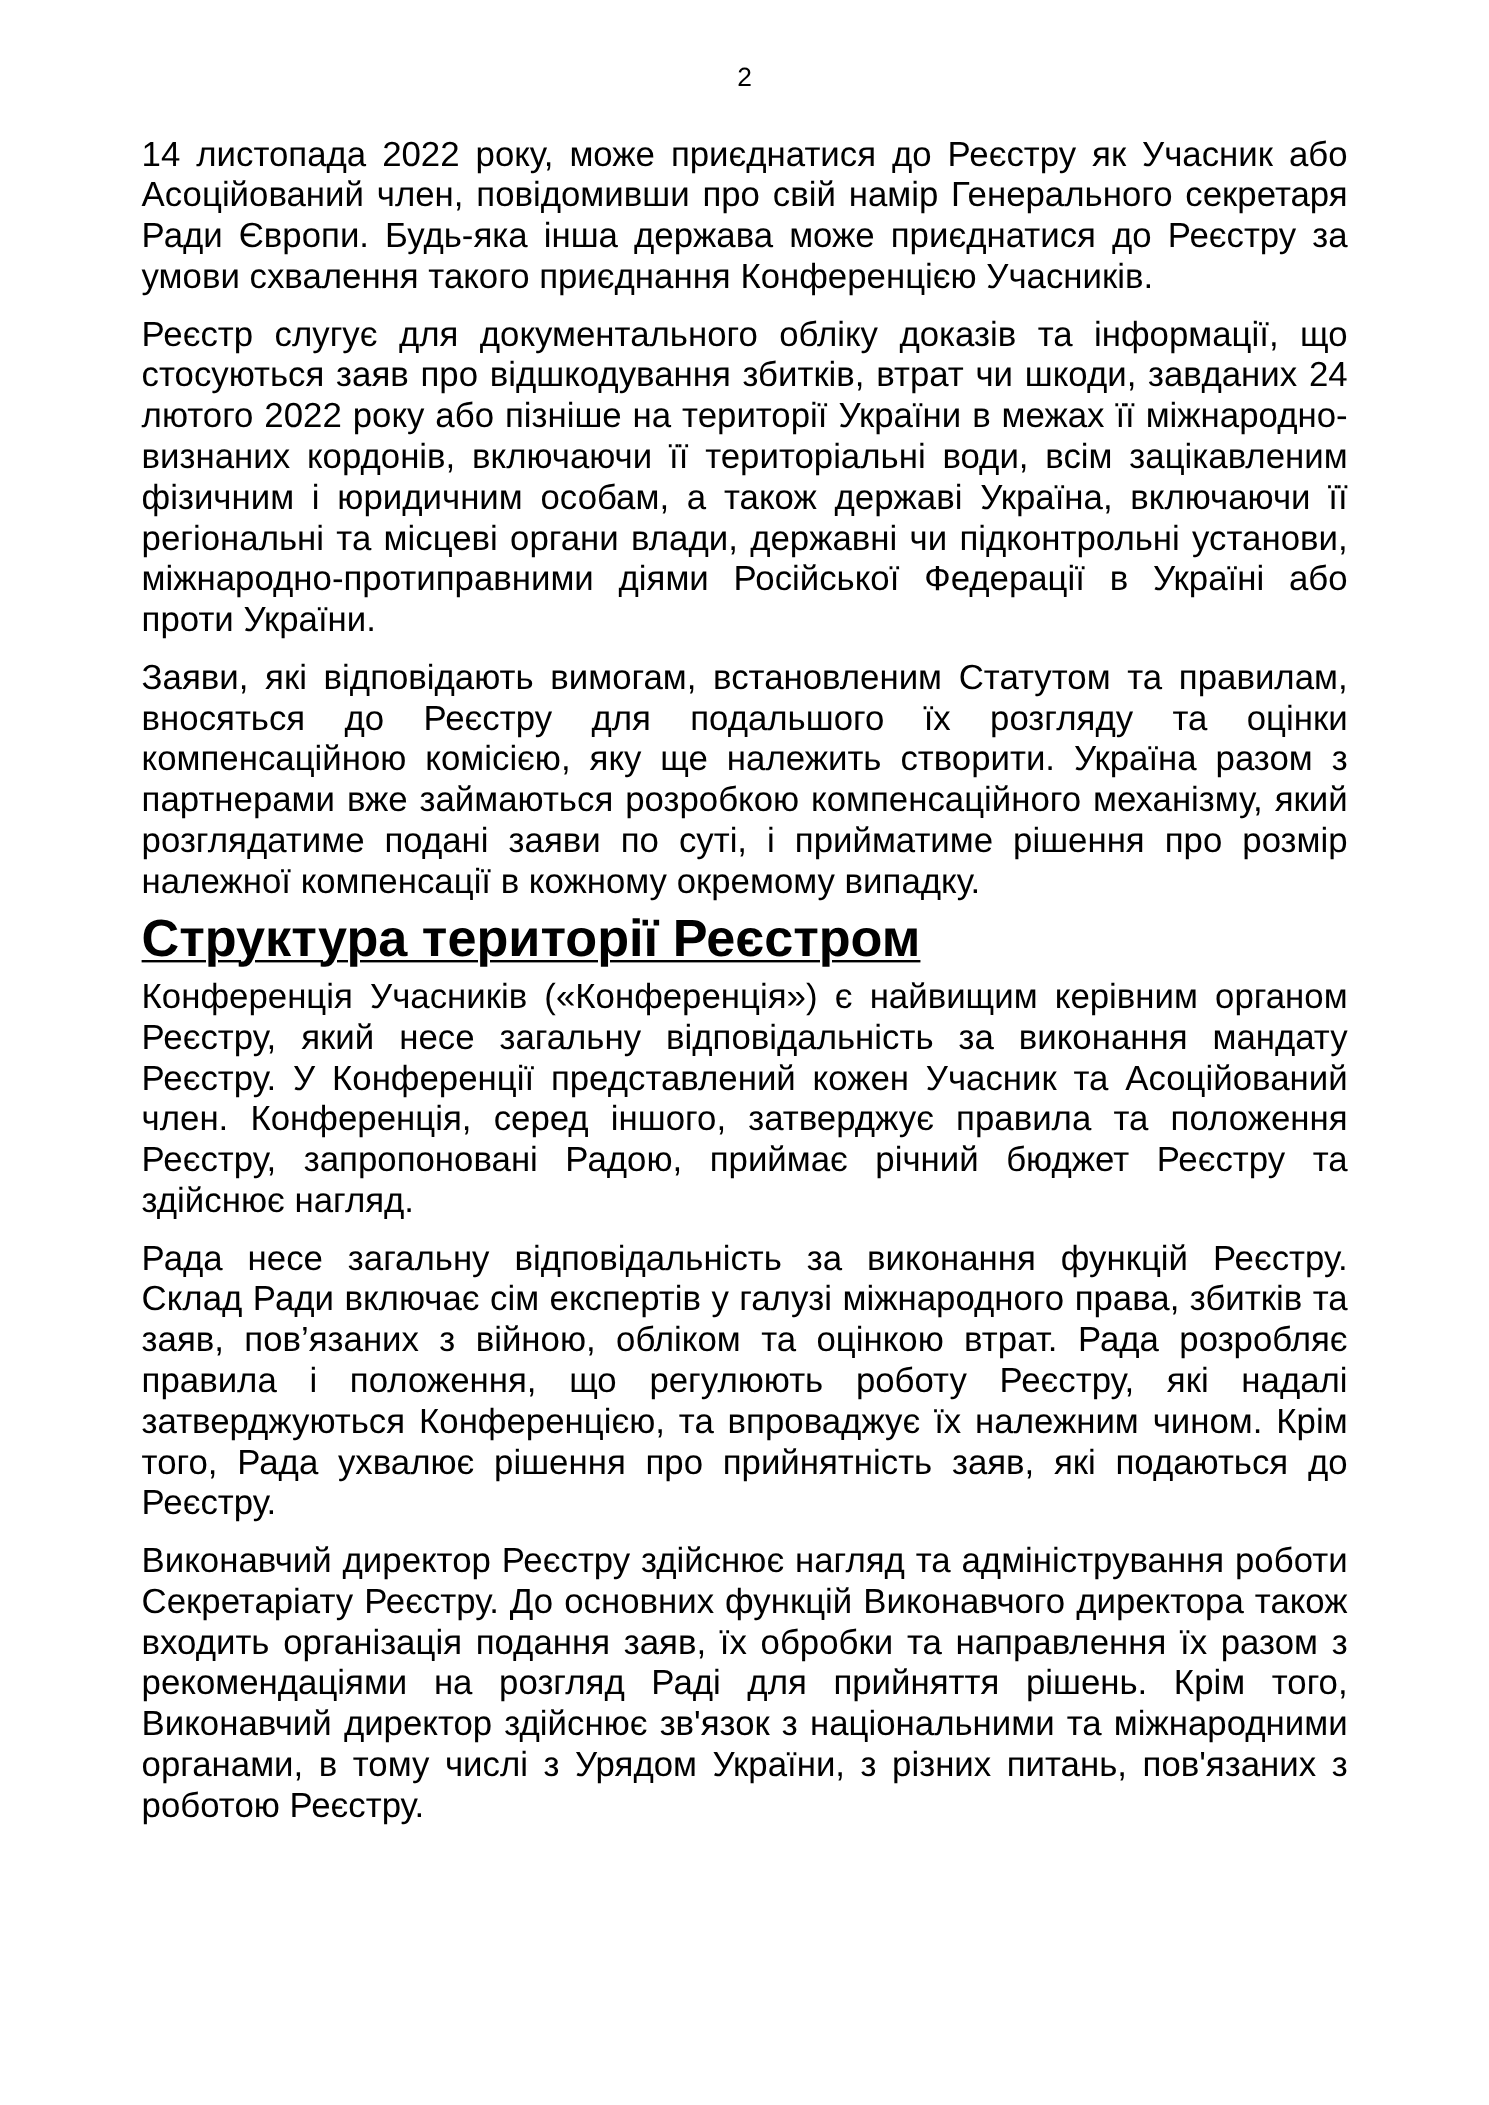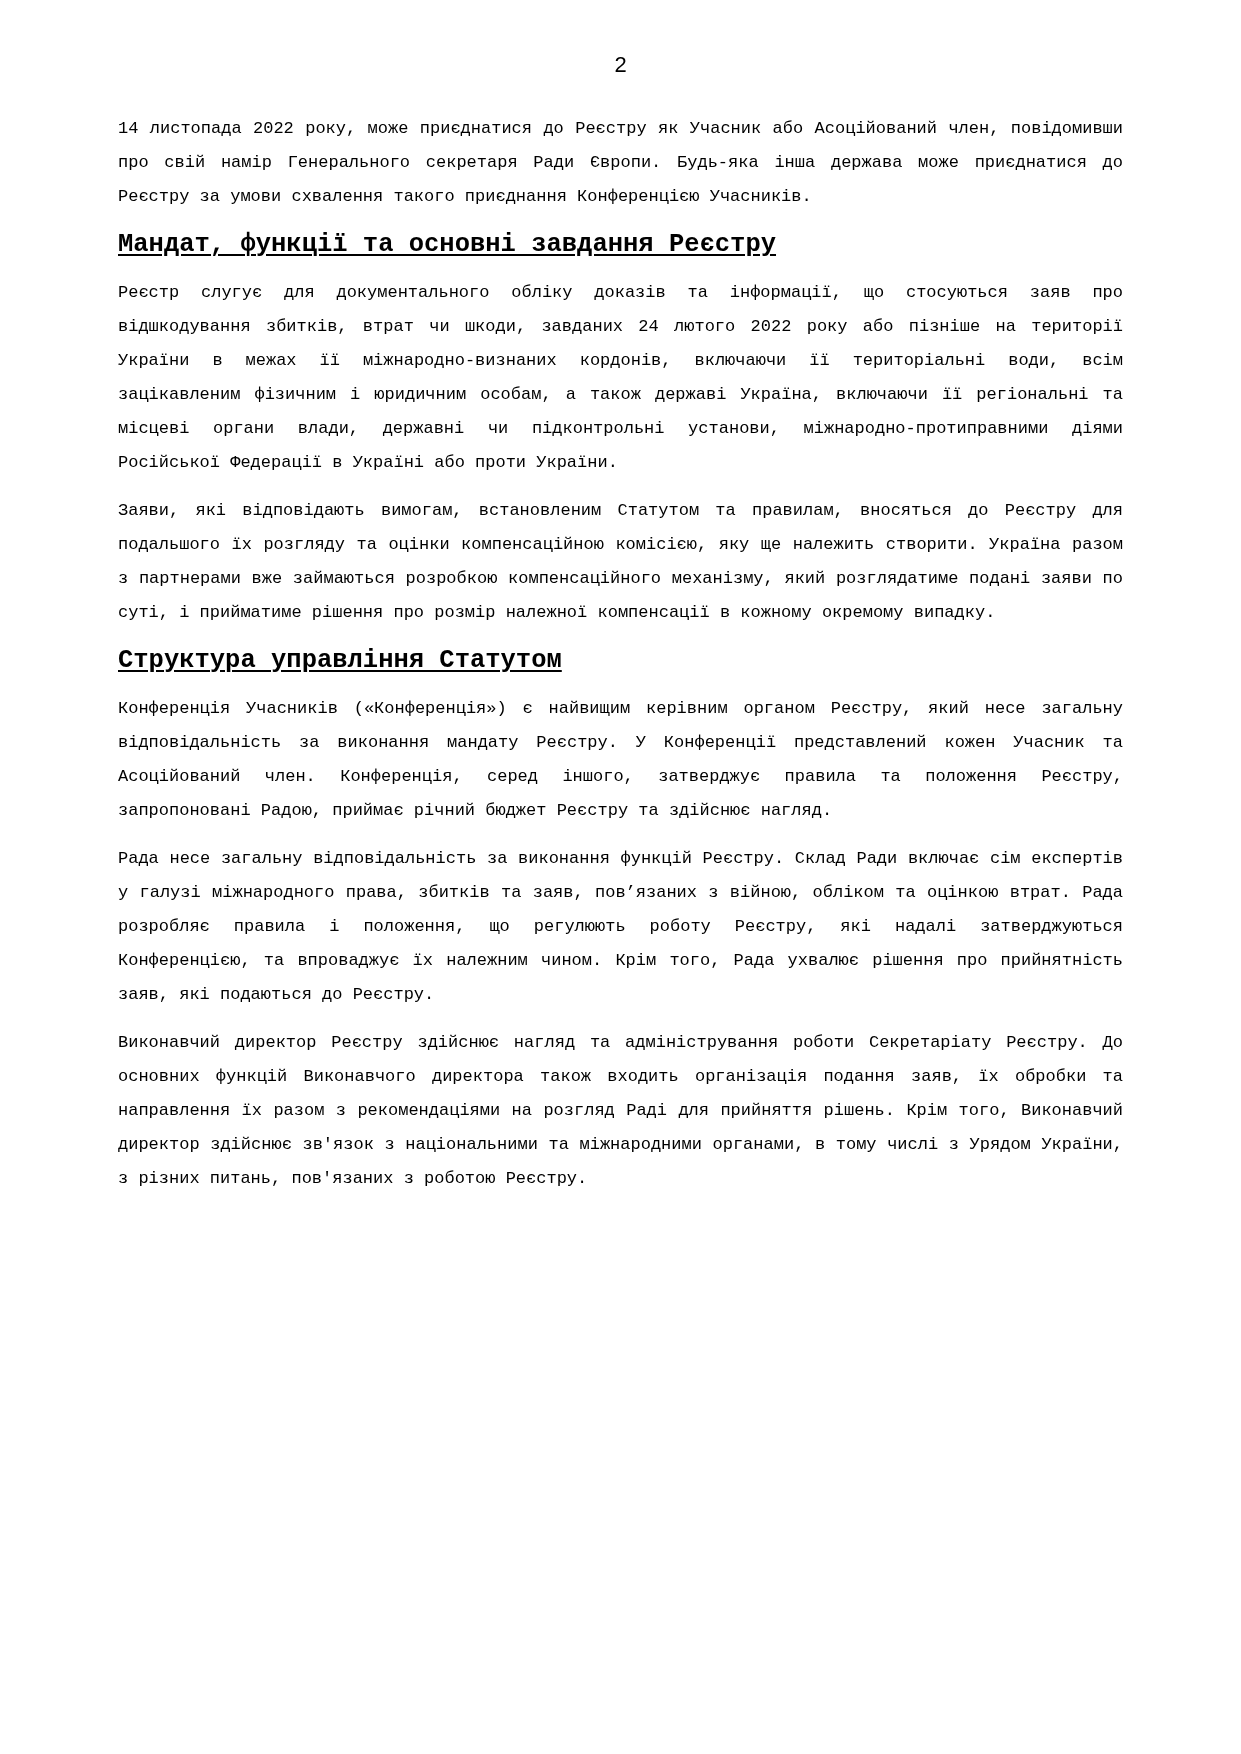--- a/index.html
+++ b/index.html
@@ -22,23 +22,22 @@
       width: 1241px;
       text-align: center;
       font-size: 22px;
       line-height: 26px;
     }
     .content {
       position: absolute;
       top: 112px;
       left: 118px;
       width: 1005px;
-      font-size: 17px;
+      font-size: 29px;
       line-height: 34px;
-      font-family: Liberation Mono, monospace;
     }
     .para {
       margin: 0 0 14px 0;
       text-align: justify;
       text-justify: inter-word;
     }
     .heading {
       margin: 0 0 14px 0;
       font-weight: bold;
       text-decoration: underline;
@@ -47,21 +46,20 @@
     }
   </style>
 </head>
 <body>
 
 <div class="page-number">2</div>
 
 <div class="content">
   <p class="para">14 листопада 2022 року, може приєднатися до Реєстру як Учасник або Асоційований член, повідомивши про свій намір Генерального секретаря Ради Європи. Будь-яка інша держава може приєднатися до Реєстру за умови схвалення такого приєднання Конференцією Учасників.</p>
 
-  <h2 class="heading">Мандат, функції та основні завдання Реєстру</h2>
   <p class="para">Реєстр слугує для документального обліку доказів та інформації, що стосуються заяв про відшкодування збитків, втрат чи шкоди, завданих 24 лютого 2022 року або пізніше на території України в межах її міжнародно-визнаних кордонів, включаючи її територіальні води, всім зацікавленим фізичним і юридичним особам, а також державі Україна, включаючи її регіональні та місцеві органи влади, державні чи підконтрольні установи, міжнародно-протиправними діями Російської Федерації в Україні або проти України.</p>
   <p class="para">Заяви, які відповідають вимогам, встановленим Статутом та правилам, вносяться до Реєстру для подальшого їх розгляду та оцінки компенсаційною комісією, яку ще належить створити. Україна разом з партнерами вже займаються розробкою компенсаційного механізму, який розглядатиме подані заяви по суті, і прийматиме рішення про розмір належної компенсації в кожному окремому випадку.</p>
 
-  <h2 class="heading">Структура управління Статутом</h2>
+  <h2 class="heading">Структура території Реєстром</h2>
   <p class="para">Конференція Учасників («Конференція») є найвищим керівним органом Реєстру, який несе загальну відповідальність за виконання мандату Реєстру. У Конференції представлений кожен Учасник та Асоційований член. Конференція, серед іншого, затверджує правила та положення Реєстру, запропоновані Радою, приймає річний бюджет Реєстру та здійснює нагляд.</p>
   <p class="para">Рада несе загальну відповідальність за виконання функцій Реєстру. Склад Ради включає сім експертів у галузі міжнародного права, збитків та заяв, пов’язаних з війною, обліком та оцінкою втрат. Рада розробляє правила і положення, що регулюють роботу Реєстру, які надалі затверджуються Конференцією, та впроваджує їх належним чином. Крім того, Рада ухвалює рішення про прийнятність заяв, які подаються до Реєстру.</p>
   <p class="para">Виконавчий директор Реєстру здійснює нагляд та адміністрування роботи Секретаріату Реєстру. До основних функцій Виконавчого директора також входить організація подання заяв, їх обробки та направлення  їх разом з рекомендаціями на розгляд Раді для прийняття рішень. Крім того, Виконавчий директор здійснює зв'язок з національними та міжнародними органами, в тому числі з Урядом України, з різних питань, пов'язаних з роботою Реєстру.</p>
 </div>
 
 </body></html>

